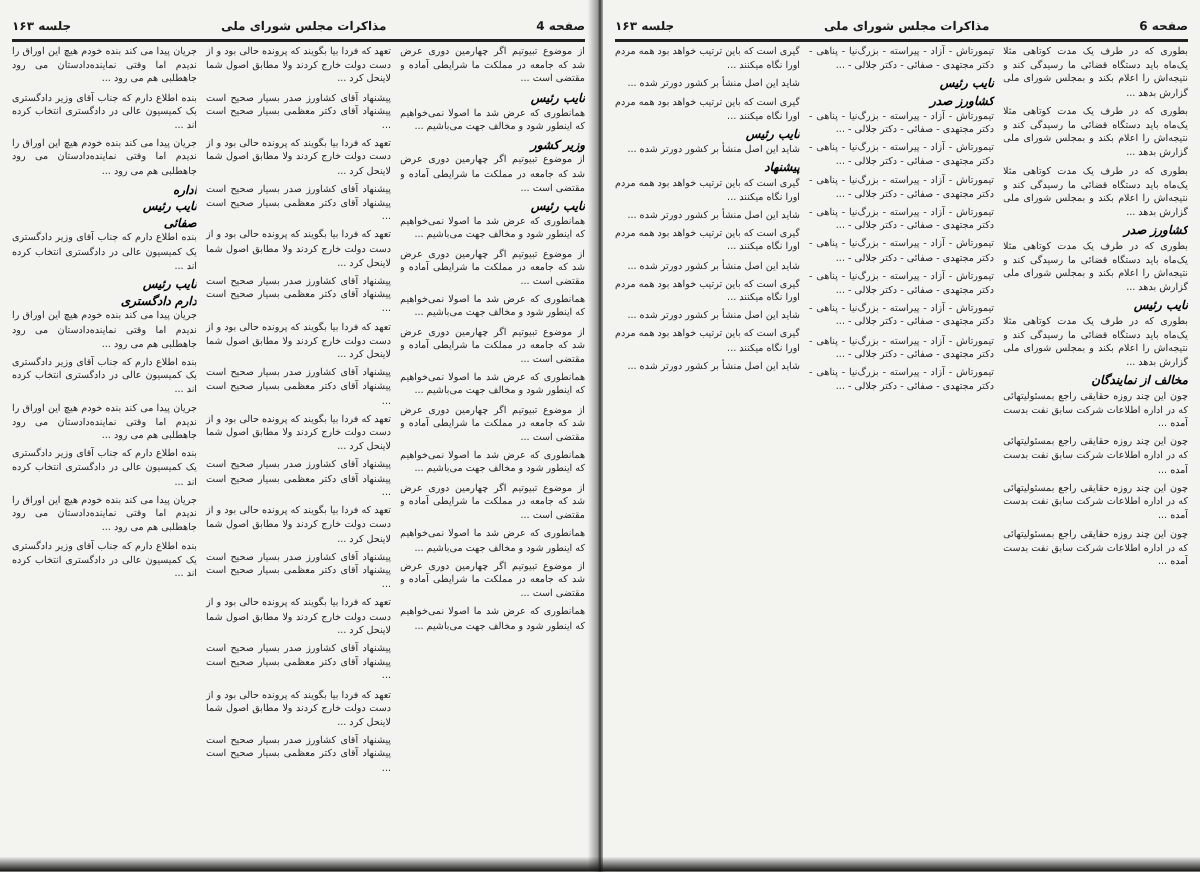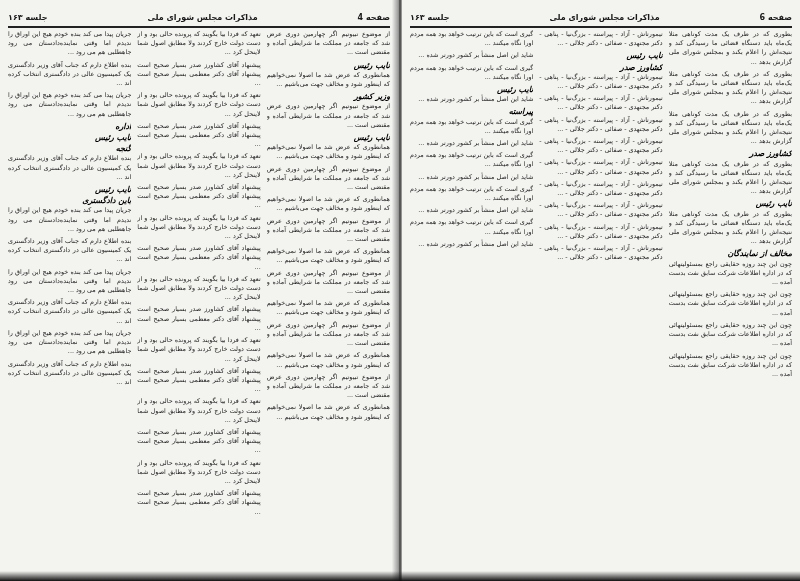--- a/index.html
+++ b/index.html
@@ -71,24 +71,24 @@
         <p>پیشنهاد آقای کشاورز صدر بسیار صحیح است پیشنهاد آقای دکتر معظمی بسیار صحیح است ...</p>
         <p>تعهد که فردا بیا بگویند که پرونده حالی بود و از دست دولت خارج کردند ولا مطابق اصول شما لاینحل کرد ...</p>
         <p>پیشنهاد آقای کشاورز صدر بسیار صحیح است پیشنهاد آقای دکتر معظمی بسیار صحیح است ...</p>
       </div>
       <div class="col">
         <p>جریان پیدا می کند بنده خودم هیچ این اوراق را ندیدم اما وقتی نماینده‌دادستان می رود جاهطلبی هم می رود ...</p>
         <p>بنده اطلاع دارم که جناب آقای وزیر دادگستری یک کمیسیون عالی در دادگستری انتخاب کرده اند ...</p>
         <p>جریان پیدا می کند بنده خودم هیچ این اوراق را ندیدم اما وقتی نماینده‌دادستان می رود جاهطلبی هم می رود ...</p>
         <span class="speaker">اداره</span>
         <span class="speaker">نایب رئیس</span>
-        <span class="speaker">گنجه</span>
+        <span class="speaker">صفائی</span>
         <p>بنده اطلاع دارم که جناب آقای وزیر دادگستری یک کمیسیون عالی در دادگستری انتخاب کرده اند ...</p>
         <span class="speaker">نایب رئیس</span>
-        <span class="speaker">باین دادگستری</span>
+        <span class="speaker">دارم دادگستری</span>
         <p>جریان پیدا می کند بنده خودم هیچ این اوراق را ندیدم اما وقتی نماینده‌دادستان می رود جاهطلبی هم می رود ...</p>
         <p>بنده اطلاع دارم که جناب آقای وزیر دادگستری یک کمیسیون عالی در دادگستری انتخاب کرده اند ...</p>
         <p>جریان پیدا می کند بنده خودم هیچ این اوراق را ندیدم اما وقتی نماینده‌دادستان می رود جاهطلبی هم می رود ...</p>
         <p>بنده اطلاع دارم که جناب آقای وزیر دادگستری یک کمیسیون عالی در دادگستری انتخاب کرده اند ...</p>
         <p>جریان پیدا می کند بنده خودم هیچ این اوراق را ندیدم اما وقتی نماینده‌دادستان می رود جاهطلبی هم می رود ...</p>
         <p>بنده اطلاع دارم که جناب آقای وزیر دادگستری یک کمیسیون عالی در دادگستری انتخاب کرده اند ...</p>
       </div>
     </div>
   </div>
 
@@ -129,21 +129,21 @@
         <p>تیمورتاش - آزاد - پیراسته - بزرگ‌نیا - پناهی - دکتر مجتهدی - صفائی - دکتر جلالی - ...</p>
         <p>تیمورتاش - آزاد - پیراسته - بزرگ‌نیا - پناهی - دکتر مجتهدی - صفائی - دکتر جلالی - ...</p>
         <p>تیمورتاش - آزاد - پیراسته - بزرگ‌نیا - پناهی - دکتر مجتهدی - صفائی - دکتر جلالی - ...</p>
       </div>
       <div class="col">
         <p>گیری است که باین ترتیب خواهد بود همه مردم اورا نگاه میکنند ...</p>
         <p>شاید این اصل منشأ بر کشور دورتر شده ...</p>
         <p>گیری است که باین ترتیب خواهد بود همه مردم اورا نگاه میکنند ...</p>
         <span class="speaker">نایب رئیس</span>
         <p>شاید این اصل منشأ بر کشور دورتر شده ...</p>
-        <span class="speaker">پیراسته</span>
+        <span class="speaker">پیشنهاد</span>
         <p>گیری است که باین ترتیب خواهد بود همه مردم اورا نگاه میکنند ...</p>
         <p>شاید این اصل منشأ بر کشور دورتر شده ...</p>
         <p>گیری است که باین ترتیب خواهد بود همه مردم اورا نگاه میکنند ...</p>
         <p>شاید این اصل منشأ بر کشور دورتر شده ...</p>
         <p>گیری است که باین ترتیب خواهد بود همه مردم اورا نگاه میکنند ...</p>
         <p>شاید این اصل منشأ بر کشور دورتر شده ...</p>
         <p>گیری است که باین ترتیب خواهد بود همه مردم اورا نگاه میکنند ...</p>
         <p>شاید این اصل منشأ بر کشور دورتر شده ...</p>
       </div>
     </div>

